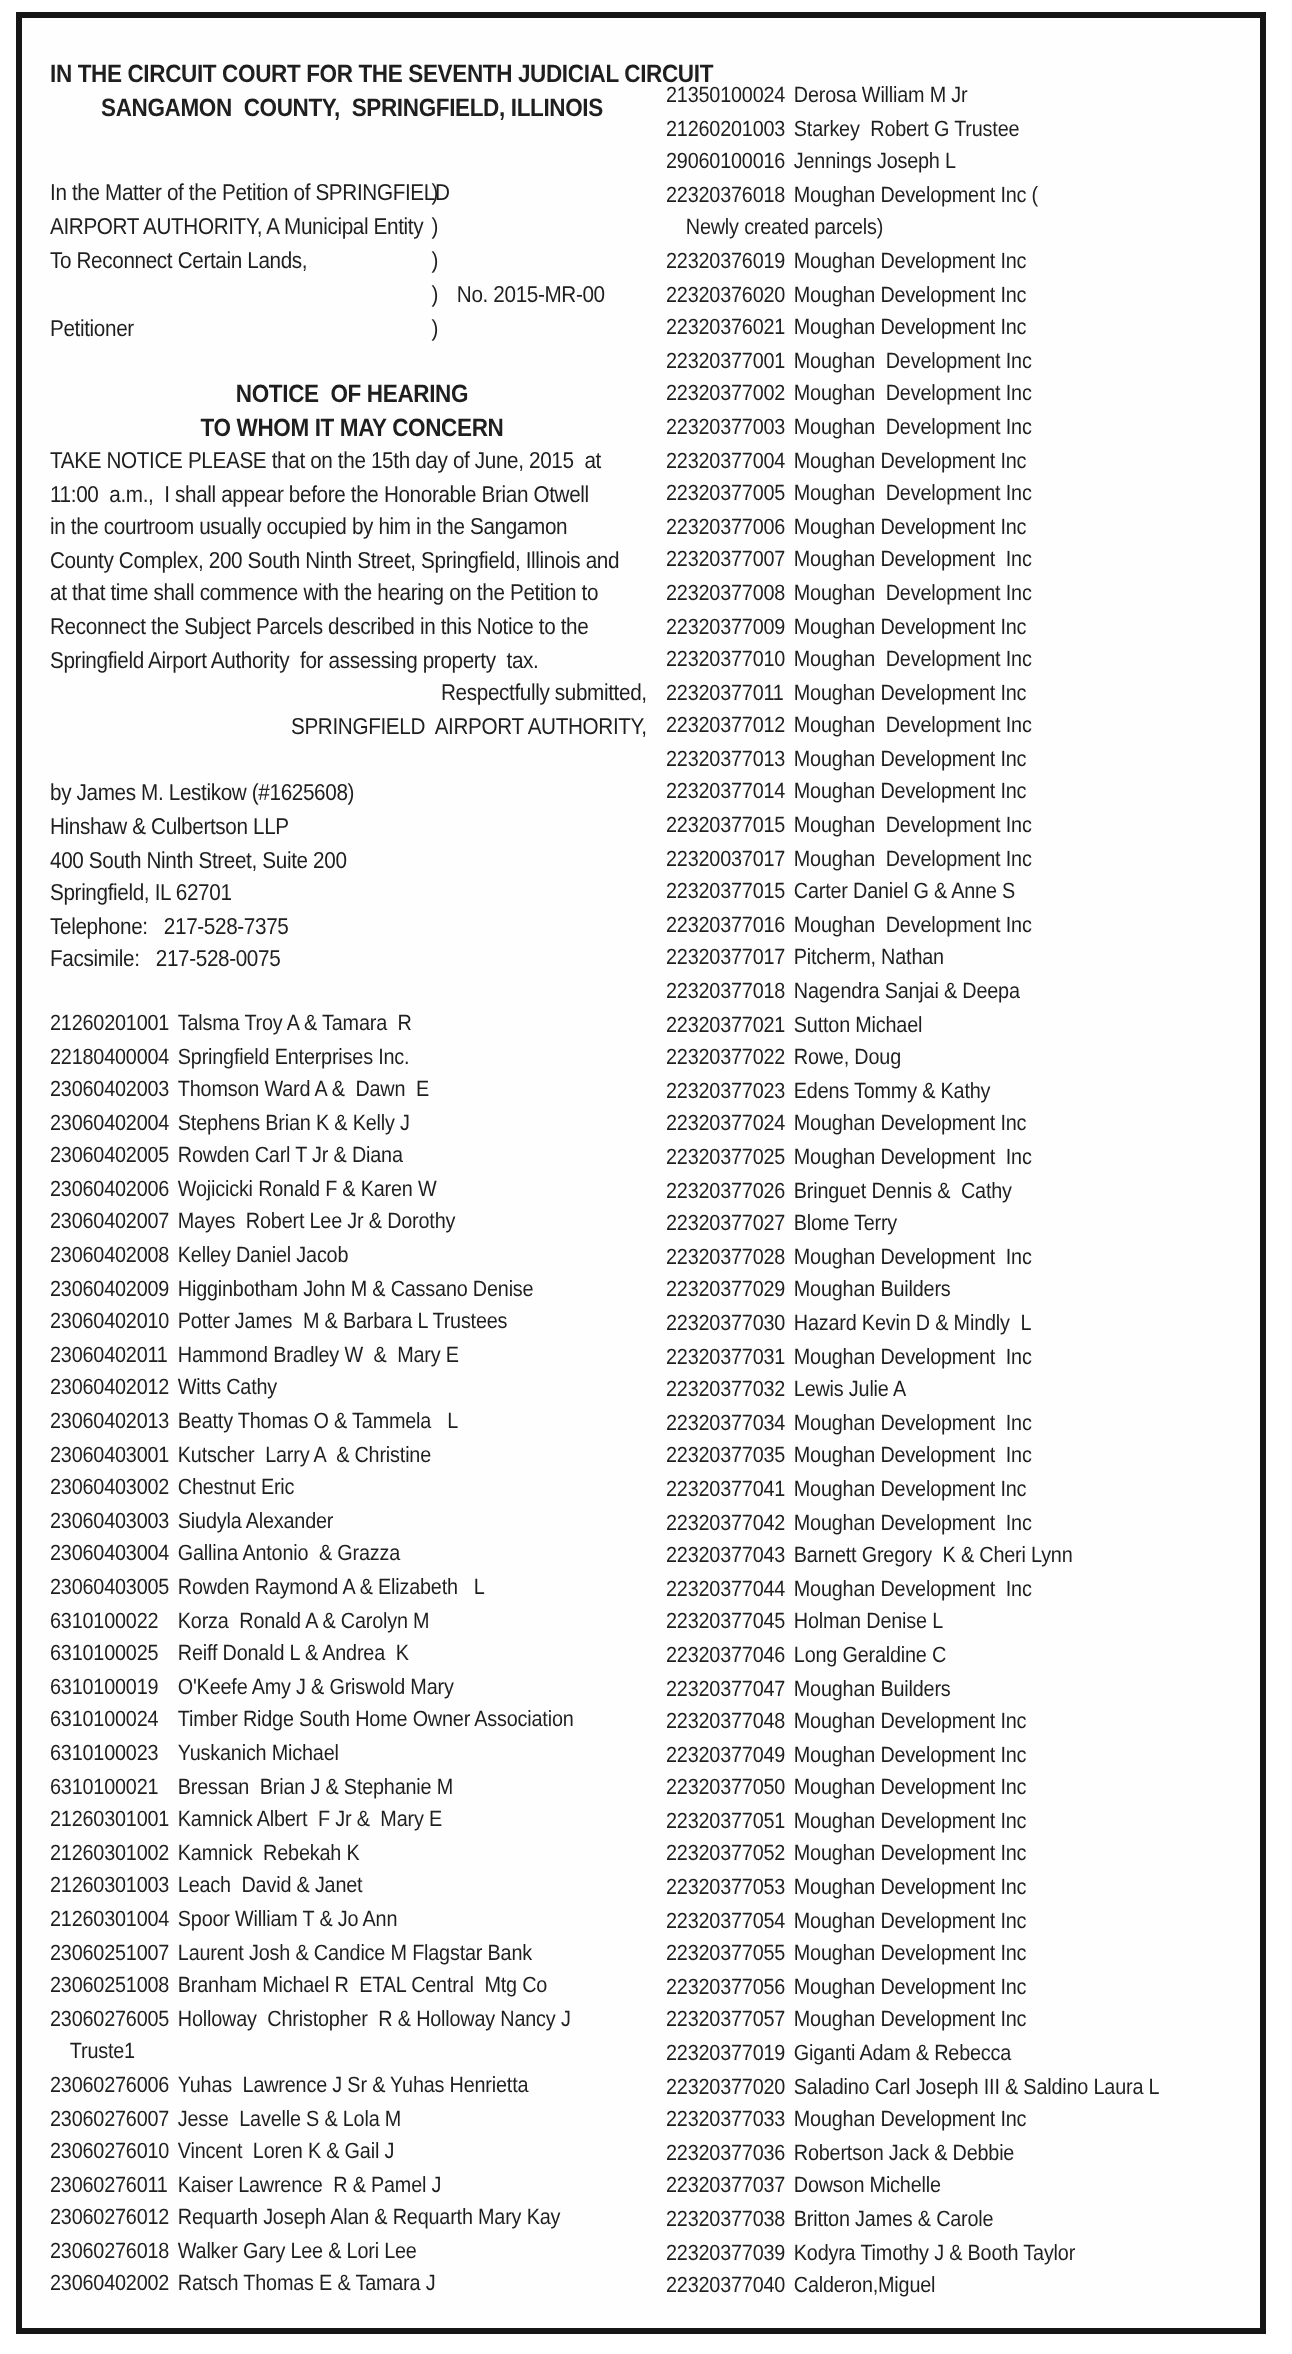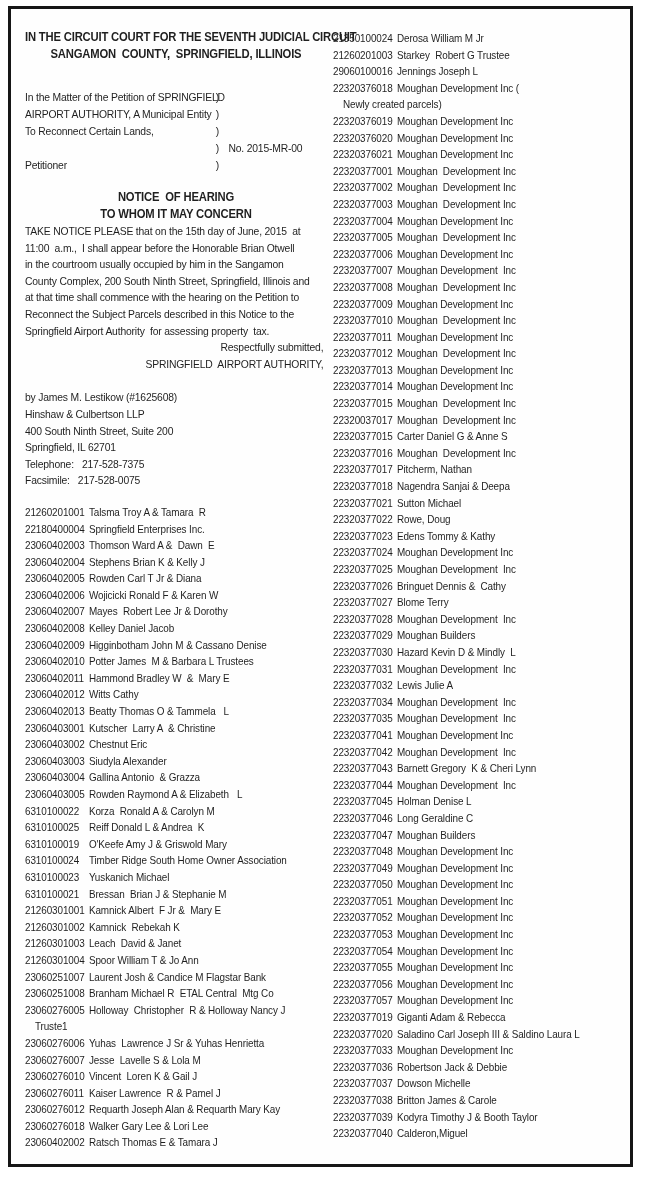--- a/index.html
+++ b/index.html
@@ -34,21 +34,21 @@
   }
   .col-left {
     position: absolute;
     left: 14px;
     top: 6px;
     width: 302px;
   }
   .col-right {
     position: absolute;
     left: 322px;
-    top: 12px;
+    top: 22px;
     width: 296px;
   }
   .court-header {
     text-align: center;
     font-weight: bold;
     font-size: 12.5px;
     line-height: 17px;
     letter-spacing: -0.2px;
     margin-top: 14px;
     white-space: pre;

